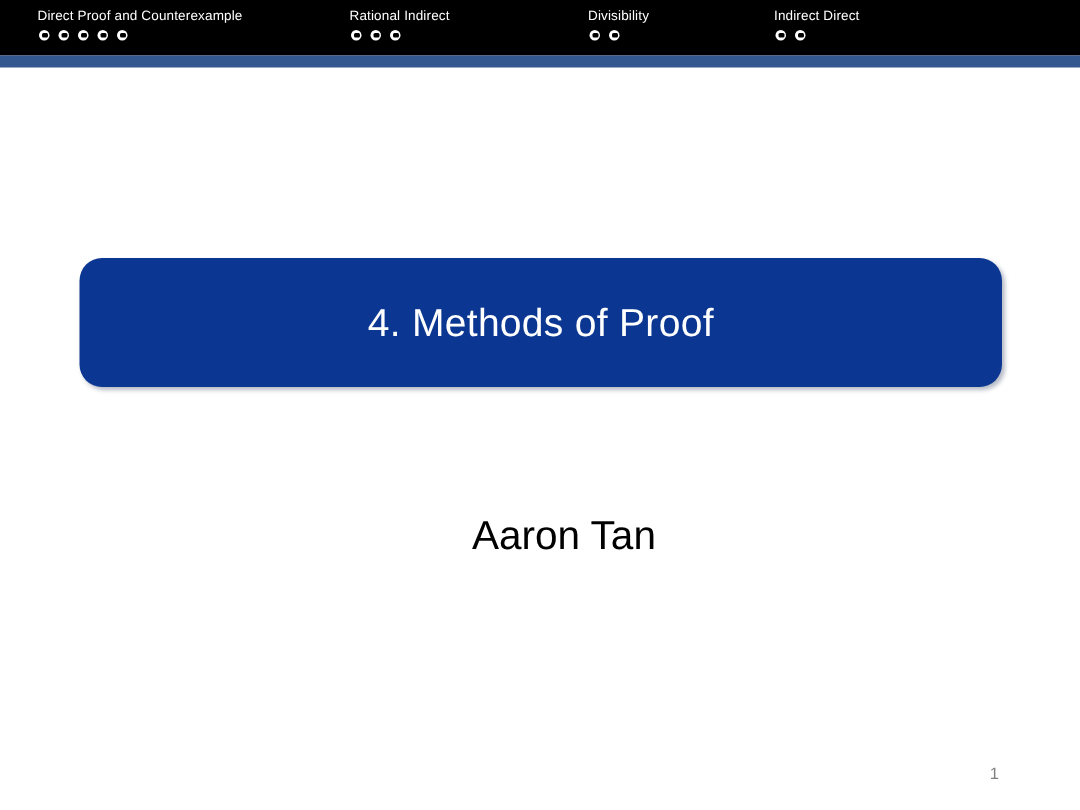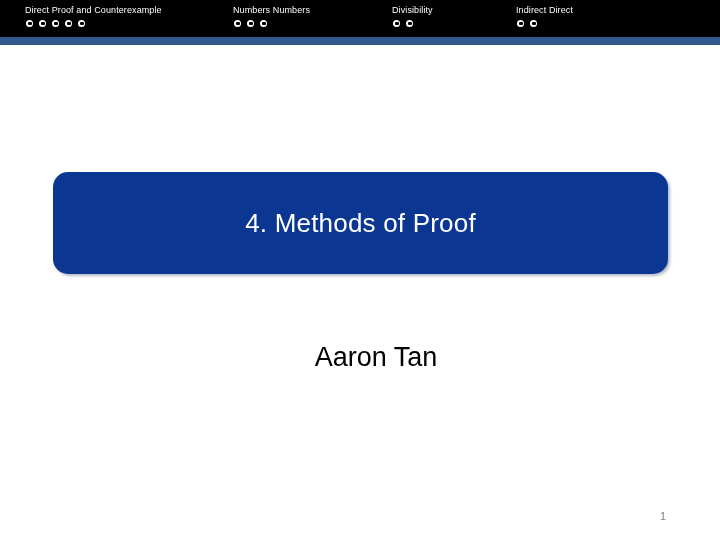--- a/index.html
+++ b/index.html
@@ -74,21 +74,21 @@
     height: 8px;
     background: #33578f;
   }
 
   
   #title-banner {
     position: absolute;
     left: 53px;
     top: 172px;
     width: 615px;
-    height: 102px;
+    height: 86px;
     background: #0b3792;
     border-radius: 15px;
     box-sizing: border-box;
     display: flex;
     align-items: center;
     justify-content: center;
     box-shadow: 2px 2px 3px rgba(120,130,150,0.55);
   }
   #title-text {
     color: #ffffff;
@@ -135,21 +135,21 @@
     <div class="nav-dots">
       <span class="nav-dot"></span>
       <span class="nav-dot"></span>
       <span class="nav-dot"></span>
       <span class="nav-dot"></span>
       <span class="nav-dot"></span>
     </div>
   </div>
 
   <div class="nav-section" style="left:233px;">
-    <div class="nav-section-label">Numbers Numbers</div>
+    <div class="nav-section-label">Rational Indirect</div>
     <div class="nav-dots">
       <span class="nav-dot"></span>
       <span class="nav-dot"></span>
       <span class="nav-dot"></span>
     </div>
   </div>
 
   <div class="nav-section" style="left:392px;">
     <div class="nav-section-label">Divisibility</div>
     <div class="nav-dots">

